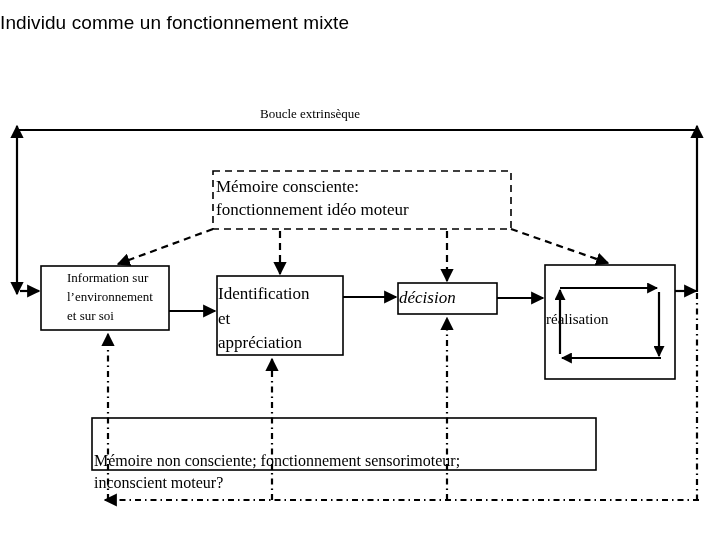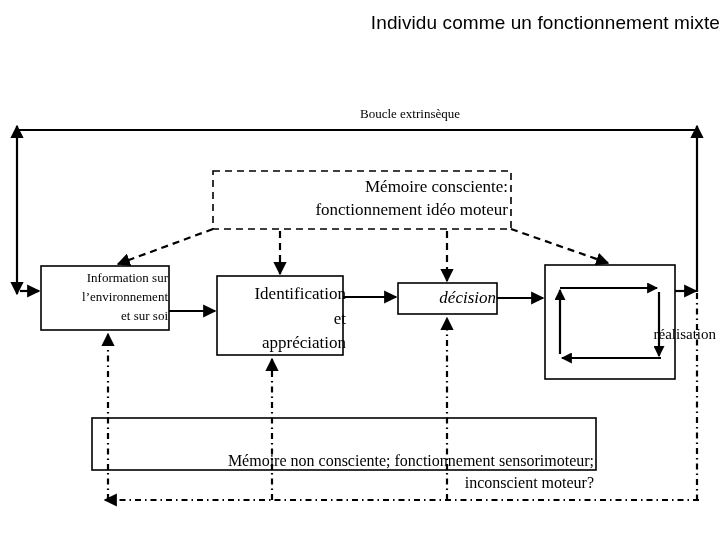--- a/index.html
+++ b/index.html
@@ -19,21 +19,21 @@
   }
   #diagram-svg {
     position: absolute;
     left: 0;
     top: 0;
     width: 720px;
     height: 540px;
   }
   .txt {
     position: absolute;
-    text-align: right;
+    text-align: left;
     line-height: 1.18;
     white-space: pre-line;
     color: #000000;
   }
   #page-title {
     left: 0;
     top: 12px;
     width: 720px;
     font-family: "Liberation Sans", "DejaVu Sans", sans-serif;
     font-size: 19px;
@@ -51,41 +51,41 @@
     width: 292px;
     font-size: 17px;
     line-height: 1.35;
   }
   #information-label {
     left: 42px;
     top: 269px;
     width: 126px;
     font-size: 13px;
     line-height: 1.45;
+    padding-left: 25px;
   }
   #identification-label {
     left: 218px;
     top: 282px;
     width: 128px;
     font-size: 17px;
     line-height: 1.45;
   }
   #decision-label {
     left: 399px;
     top: 288px;
     width: 97px;
     font-size: 17px;
     font-style: italic;
   }
   #realisation-label {
     left: 546px;
-    top: 326px;
+    top: 311px;
     width: 126px;
     font-size: 15px;
-    margin-left: 44px;
   }
   #nonconscious-memory-label {
     left: 94px;
     top: 426px;
     width: 500px;
     font-size: 16px;
     line-height: 1.35;
     margin-top: 24px;
   }
 </style>

